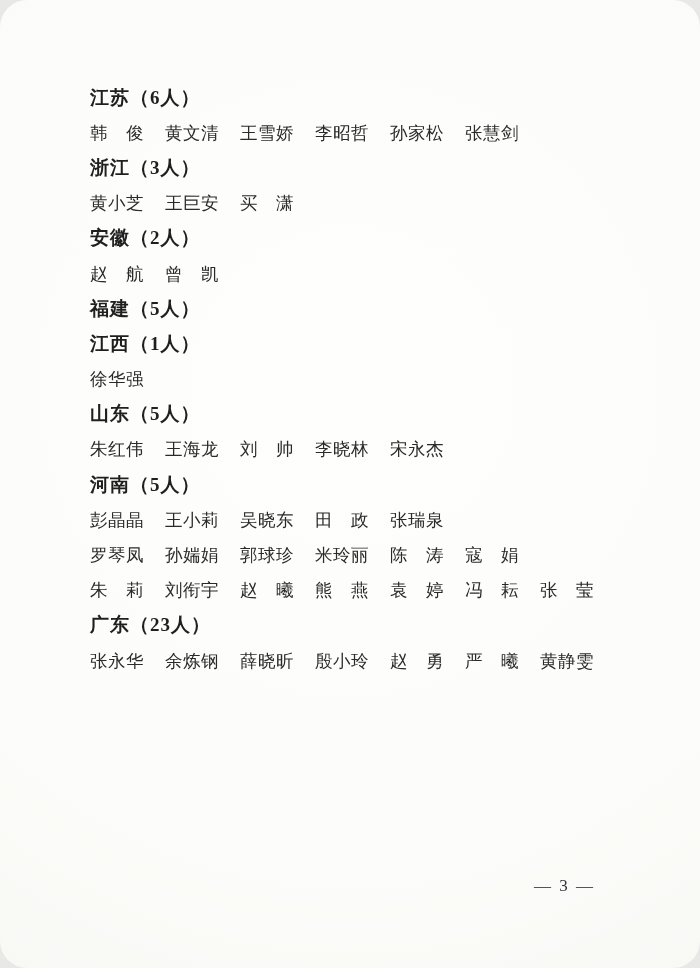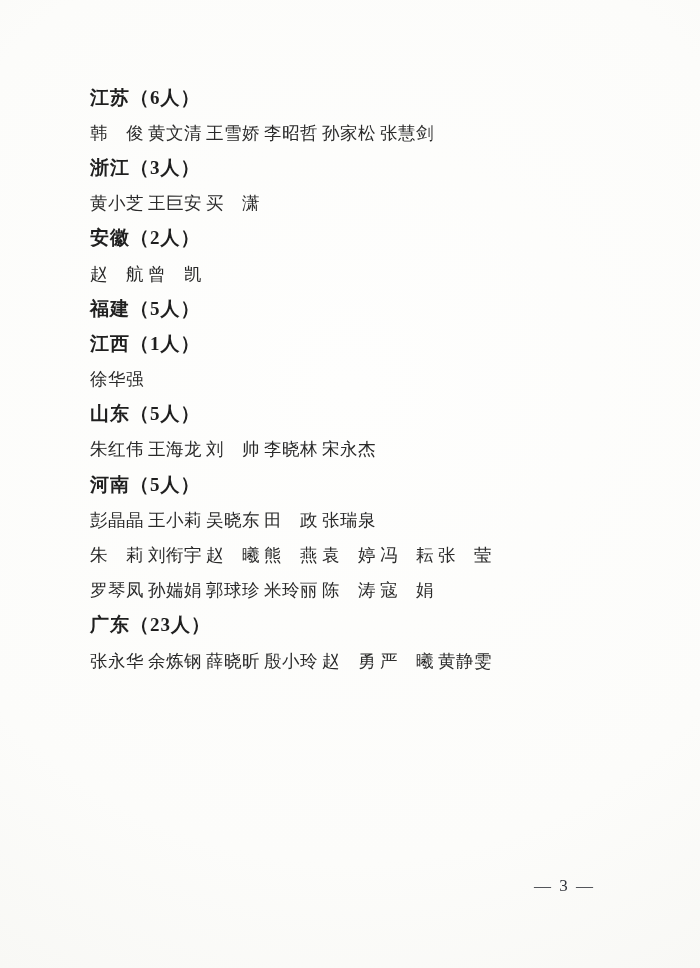--- a/index.html
+++ b/index.html
@@ -10,20 +10,21 @@
   .page {
     position: relative;
     width: 700px;
     height: 968px;
     margin: 0 auto;
     background: #fdfdfc;
     background-image: radial-gradient(circle at 50% 40%, #fefefd 0%, #fcfcfa 70%, #f8f8f5 100%);
     overflow: hidden;
     font-family: "Liberation Serif", "DejaVu Serif", serif;
     color: #262626;
+    border-radius: 27px;
   }
   .content {
     position: absolute;
     left: 90px;
     top: 80px;
     right: 70px;
   }
   .line {
     height: 35.2px;
     display: flex;
@@ -32,21 +33,21 @@
   }
   .heading {
     font-size: 19px;
     font-weight: bold;
     letter-spacing: 1px;
     color: #1f1f1f;
   }
   .name-row {
     font-size: 17.5px;
     letter-spacing: 0.5px;
-    gap: 4px;
+    gap: 21px;
     color: #2a2a2a;
   }
   .name {
     display: inline-block;
   }
   .page-number {
     position: absolute;
     top: 876px;
     right: 105px;
     font-size: 17px;
@@ -94,35 +95,35 @@
       </div>
       <div class="line heading">河南（5人）</div>
       <div class="line name-row">
         <span class="name">彭晶晶</span>
         <span class="name">王小莉</span>
         <span class="name">吴晓东</span>
         <span class="name">田　政</span>
         <span class="name">张瑞泉</span>
       </div>
       <div class="line name-row">
+        <span class="name">罗琴凤</span>
+        <span class="name">孙媏娟</span>
+        <span class="name">郭球珍</span>
+        <span class="name">米玲丽</span>
+        <span class="name">陈　涛</span>
+        <span class="name">寇　娟</span>
+      </div>
+      <div class="line name-row">
         <span class="name">朱　莉</span>
         <span class="name">刘衔宇</span>
         <span class="name">赵　曦</span>
         <span class="name">熊　燕</span>
         <span class="name">袁　婷</span>
         <span class="name">冯　耘</span>
         <span class="name">张　莹</span>
-      </div>
-      <div class="line name-row">
-        <span class="name">罗琴凤</span>
-        <span class="name">孙媏娟</span>
-        <span class="name">郭球珍</span>
-        <span class="name">米玲丽</span>
-        <span class="name">陈　涛</span>
-        <span class="name">寇　娟</span>
       </div>
       <div class="line heading">广东（23人）</div>
       <div class="line name-row">
         <span class="name">张永华</span>
         <span class="name">余炼钢</span>
         <span class="name">薛晓昕</span>
         <span class="name">殷小玲</span>
         <span class="name">赵　勇</span>
         <span class="name">严　曦</span>
         <span class="name">黄静雯</span>

